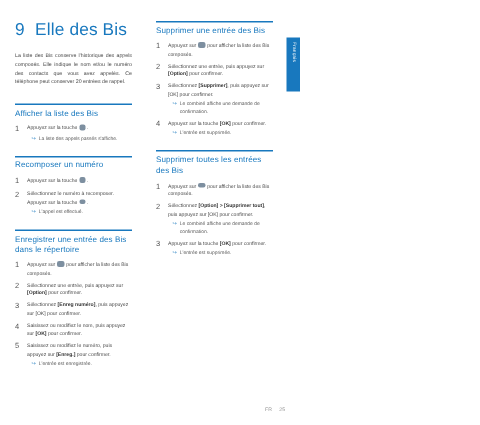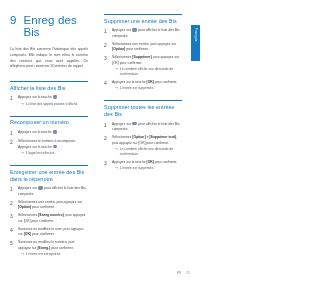--- a/index.html
+++ b/index.html
@@ -155,21 +155,21 @@
 
   <div class="side-tab">
     <span>Français</span>
   </div>
 
   <div class="columns">
 
     <div class="col col-left">
       <div class="chapter">
         <div class="chapter-num">9</div>
-        <div class="chapter-title">Enreg des Bis</div>
+        <div class="chapter-title">Elle des Bis</div>
       </div>
       <div class="intro">La liste des Bis conserve l'historique des appels composés. Elle indique le nom et/ou le numéro des contacts que vous avez appelés. Ce téléphone peut conserver 20 entrées de rappel.</div>
       <div id="left-sections">
           <div class="section">
             <div class="section-head">Afficher la liste des Bis</div>
             <ol class="steps">
               <li class="step">
                 <div class="step-num">1</div>
                 <div class="step-body">
                   <div class="step-text">Appuyez sur la touche <span class="keyicon"></span>.</div>

